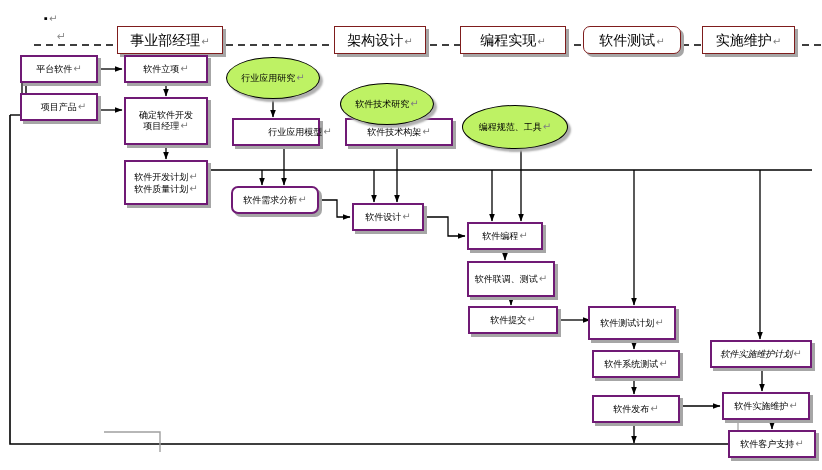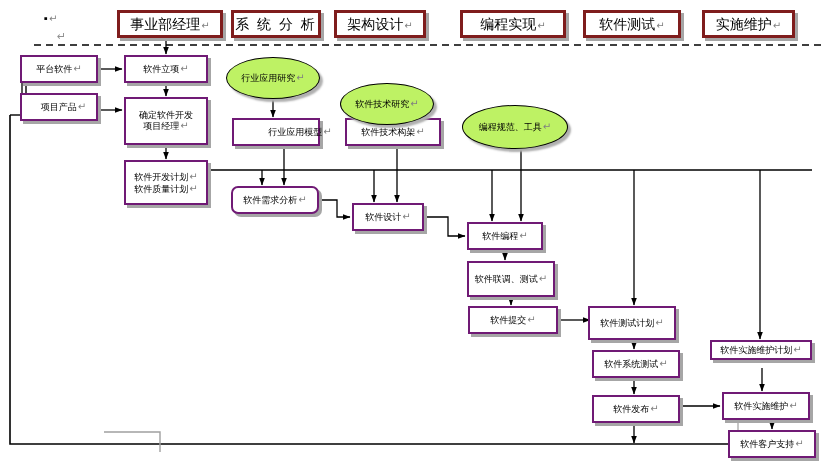--- a/index.html
+++ b/index.html
@@ -35,23 +35,24 @@
     flex-direction: column;
     align-items: center;
     justify-content: center;
     text-align: center;
     color: #000000;
     line-height: 1.18;
     letter-spacing: 0px;
     z-index: 5;
   }
   .node-box.header {
-    border: 3px solid #7f1d1d;
+    border: 1px solid #7f1d1d;
     font-size: 14px;
     box-shadow: 3px 3px 0 0 #a6a6a6;
+    margin-top: 16px;
   }
   .node-box.header.spaced {
     letter-spacing: 2px;
   }
   .node-box .line {
     white-space: nowrap;
   }
   .node-ellipse {
     position: absolute;
     box-sizing: border-box;
@@ -163,30 +164,27 @@
     <path d="M48,62 L26,62 L26,105 L48,105" fill="none" stroke="#000000" stroke-width="1.4"></path>
 
     <line x1="634" y1="423" x2="634" y2="443" stroke="#000000" stroke-width="1.3" marker-end="url(#arrow)"></line>
 
     <path d="M104,432 L160,432 L160,452" fill="none" stroke="#a0a0a0" stroke-width="1.4"></path>
   </svg>
 
   <div class="node-box header" style="left:117px; top:10px; width:106px; height:28px;">
     <span class="line"><span>事业部经理</span><span class="pilcrow">↵</span></span>
   </div>
-  <div class="node-box header spaced" style="left:231px; top:10px; width:90px; height:28px;">
-    <span class="line">系 统 分 析</span>
-  </div>
   <div class="node-box header" style="left:334px; top:10px; width:92px; height:28px;">
     <span class="line"><span>架构设计</span><span class="pilcrow">↵</span></span>
   </div>
   <div class="node-box header" style="left:460px; top:10px; width:106px; height:28px;">
     <span class="line"><span>编程实现</span><span class="pilcrow">↵</span></span>
   </div>
-  <div class="node-box header" style="left:583px; top:10px; width:98px; height:28px;">
+  <div class="node-box header" style="left:583px; top:10px; width:98px; height:28px;border-radius:7px;">
     <span class="line"><span>软件测试</span><span class="pilcrow">↵</span></span>
   </div>
   <div class="node-box header" style="left:702px; top:10px; width:93px; height:28px;">
     <span class="line"><span>实施维护</span><span class="pilcrow">↵</span></span>
   </div>
 
   <div class="node-box" style="left:20px; top:55px; width:78px; height:28px; font-size:9px;">
     <span class="line"><span>平台软件</span><span class="pilcrow">↵</span></span>
   </div>
 
@@ -205,21 +203,21 @@
 
   <div class="node-box" style="left:124px; top:160px; width:84px; height:45px; font-size:9px;">
     <span class="line"><span>软件开发计划</span><span class="pilcrow">↵</span></span>
     <span class="line"><span>软件质量计划</span><span class="pilcrow">↵</span></span>
   </div>
 
   <div class="node-box" style="left:232px; top:118px; width:88px; height:28px; font-size:9px;padding-left:48px;">
     <span class="line"><span>行业应用模型</span><span class="pilcrow">↵</span></span>
   </div>
 
-  <div class="node-box" style="left:345px; top:118px; width:96px; height:28px; font-size:9px;">
+  <div class="node-box" style="left:345px; top:118px; width:108px; height:28px; font-size:9px;">
     <span class="line"><span>软件技术构架</span><span class="pilcrow">↵</span></span>
   </div>
 
   <div class="node-box" style="left:231px; top:186px; width:88px; height:28px; font-size:9px;border-radius:7px;">
     <span class="line"><span>软件需求分析</span><span class="pilcrow">↵</span></span>
   </div>
 
   <div class="node-box" style="left:352px; top:203px; width:72px; height:28px; font-size:9px;">
     <span class="line"><span>软件设计</span><span class="pilcrow">↵</span></span>
   </div>
@@ -241,21 +239,21 @@
   </div>
 
   <div class="node-box" style="left:592px; top:350px; width:88px; height:28px; font-size:9px;">
     <span class="line"><span>软件系统测试</span><span class="pilcrow">↵</span></span>
   </div>
 
   <div class="node-box" style="left:592px; top:395px; width:88px; height:28px; font-size:9px;">
     <span class="line"><span>软件发布</span><span class="pilcrow">↵</span></span>
   </div>
 
-  <div class="node-box" style="left:710px; top:340px; width:102px; height:20px; font-size:9px;">
+  <div class="node-box" style="left:710px; top:340px; width:102px; height:28px; font-size:9px;font-style:italic;">
     <span class="line"><span>软件实施维护计划</span><span class="pilcrow">↵</span></span>
   </div>
 
   <div class="node-box" style="left:722px; top:392px; width:88px; height:28px; font-size:9px;">
     <span class="line"><span>软件实施维护</span><span class="pilcrow">↵</span></span>
   </div>
 
   <div class="node-box" style="left:728px; top:430px; width:88px; height:28px; font-size:9px;">
     <span class="line"><span>软件客户支持</span><span class="pilcrow">↵</span></span>
   </div>

